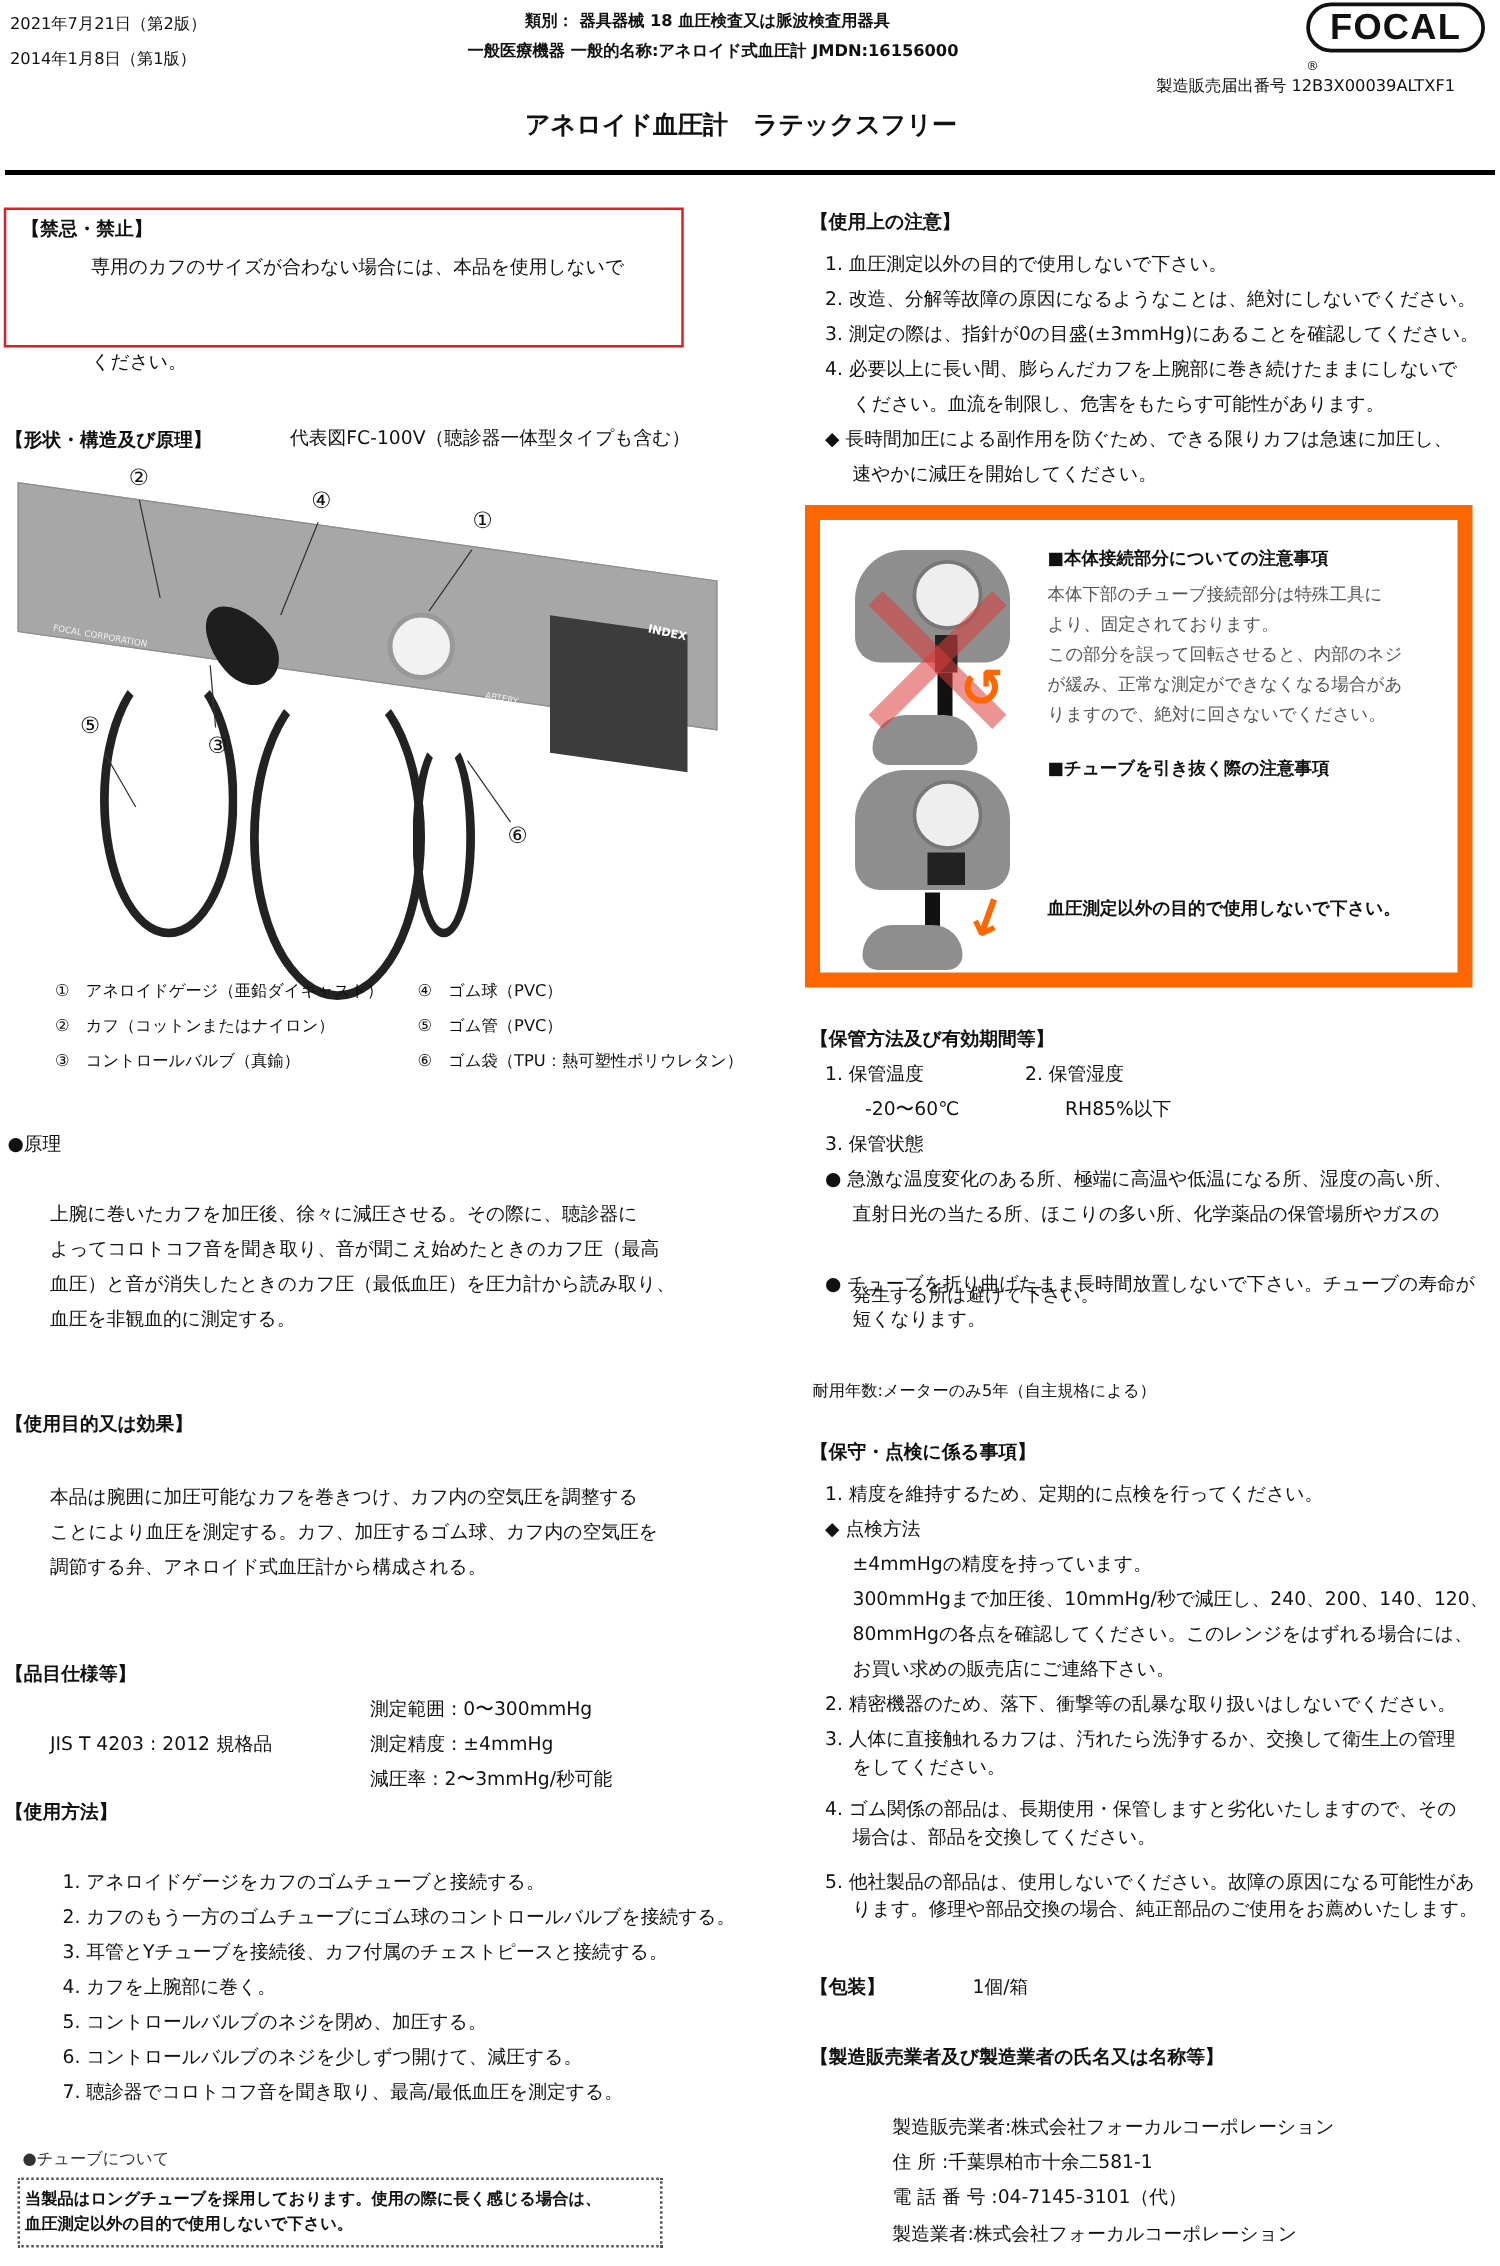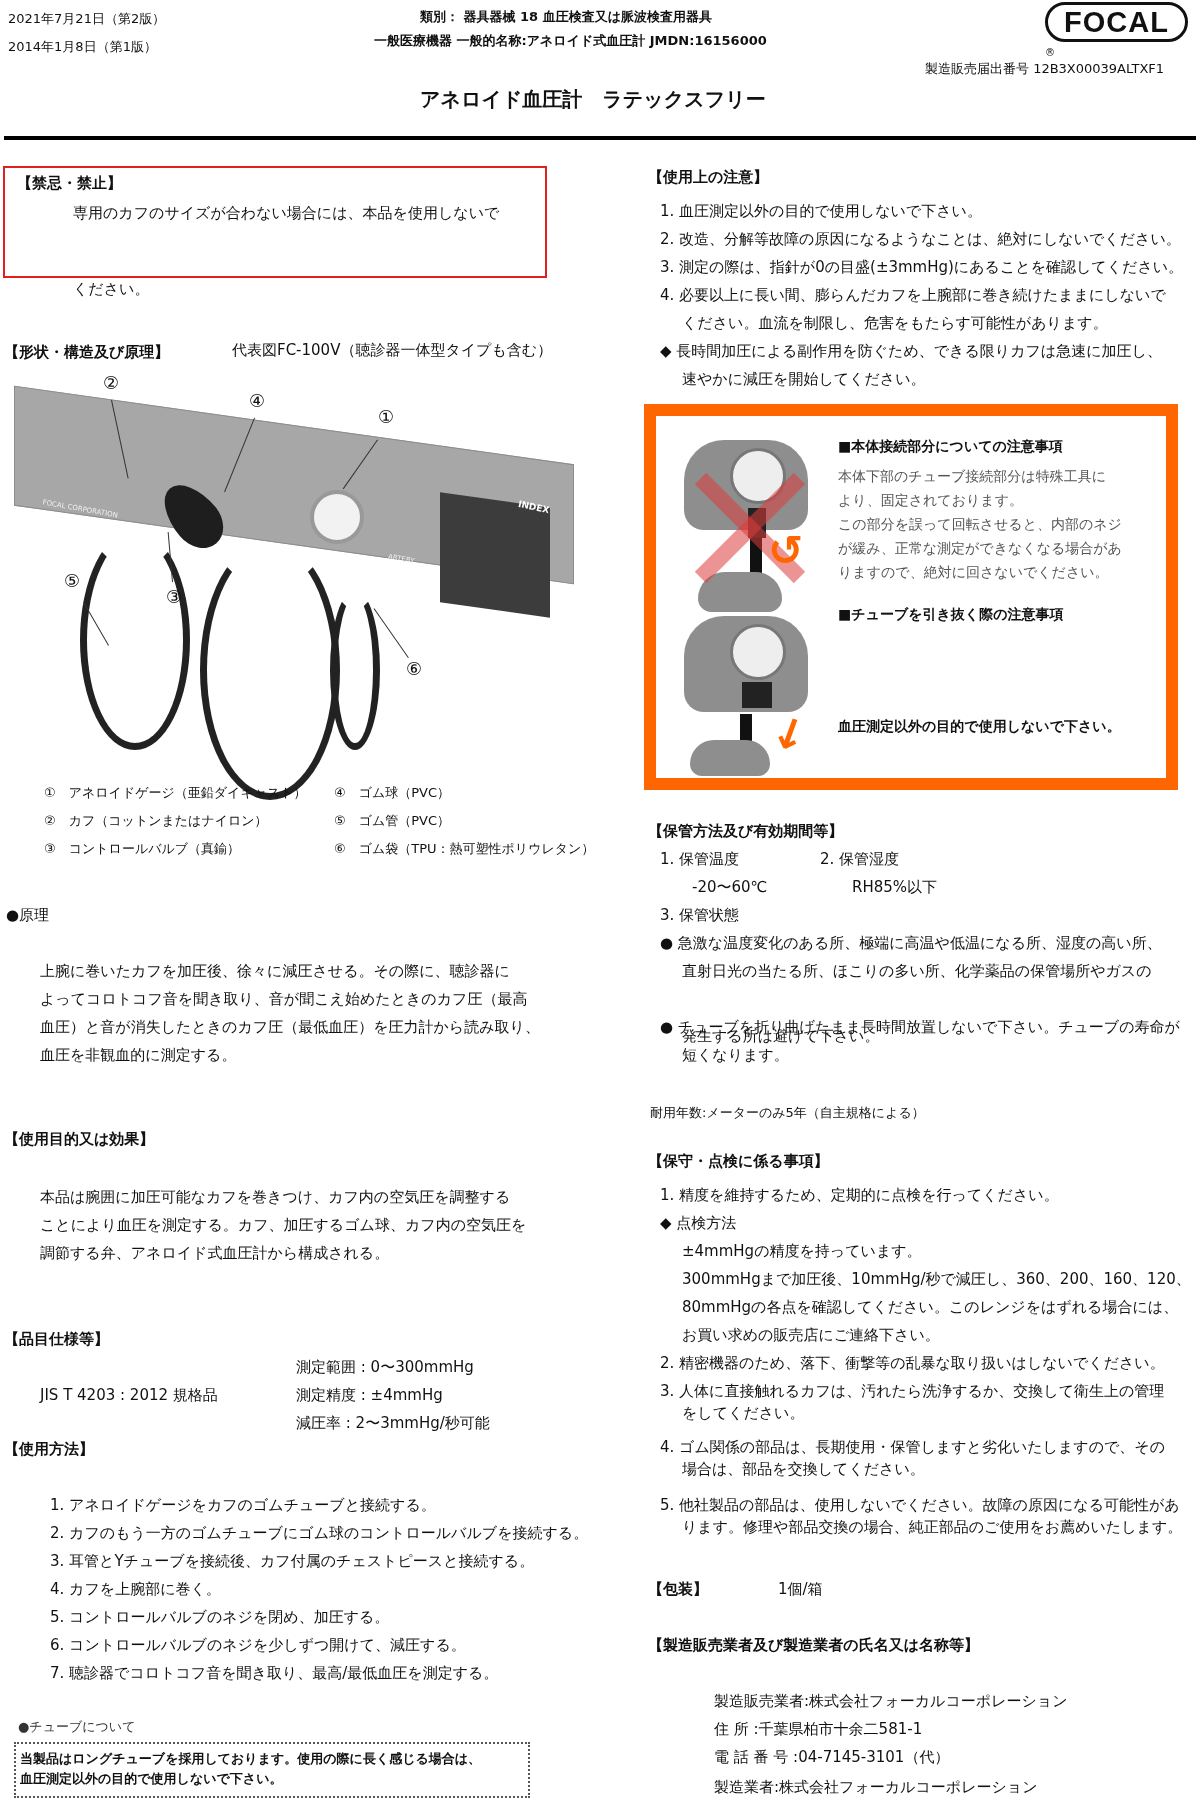--- a/index.html
+++ b/index.html
@@ -182,21 +182,21 @@
 <div class="abs line" style="left:682px;top:962px;">直射日光の当たる所、ほこりの多い所、化学薬品の保管場所やガスの</div>
 <div class="abs line" style="left:682px;top:990px;margin-top:37px;">発生する所は避けて下さい。</div>
 <div class="abs line" style="left:660px;top:1018px;">● チューブを折り曲げたまま長時間放置しないで下さい。チューブの寿命が</div>
 <div class="abs line" style="left:682px;top:1046px;">短くなります。</div>
 <div class="abs sm" style="left:650px;top:1104px;">耐用年数:メーターのみ5年（自主規格による）</div>
 
 <div class="abs sec-title" style="left:648px;top:1152px;">【保守・点検に係る事項】</div>
 <div class="abs line" style="left:660px;top:1186px;">1. 精度を維持するため、定期的に点検を行ってください。</div>
 <div class="abs line" style="left:660px;top:1214px;">◆ 点検方法</div>
 <div class="abs line" style="left:682px;top:1242px;">±4mmHgの精度を持っています。</div>
-<div class="abs line" style="left:682px;top:1270px;">300mmHgまで加圧後、10mmHg/秒で減圧し、360、200、160、120、</div>
+<div class="abs line" style="left:682px;top:1270px;">300mmHgまで加圧後、10mmHg/秒で減圧し、240、200、140、120、</div>
 <div class="abs line" style="left:682px;top:1298px;">80mmHgの各点を確認してください。このレンジをはずれる場合には、</div>
 <div class="abs line" style="left:682px;top:1326px;">お買い求めの販売店にご連絡下さい。</div>
 <div class="abs line" style="left:660px;top:1354px;">2. 精密機器のため、落下、衝撃等の乱暴な取り扱いはしないでください。</div>
 <div class="abs line" style="left:660px;top:1382px;">3. 人体に直接触れるカフは、汚れたら洗浄するか、交換して衛生上の管理</div>
 <div class="abs line" style="left:682px;top:1404px;">をしてください。</div>
 <div class="abs line" style="left:660px;top:1438px;">4. ゴム関係の部品は、長期使用・保管しますと劣化いたしますので、その</div>
 <div class="abs line" style="left:682px;top:1460px;">場合は、部品を交換してください。</div>
 <div class="abs line" style="left:660px;top:1496px;">5. 他社製品の部品は、使用しないでください。故障の原因になる可能性があ</div>
 <div class="abs line" style="left:682px;top:1518px;">ります。修理や部品交換の場合、純正部品のご使用をお薦めいたします。</div>
 

